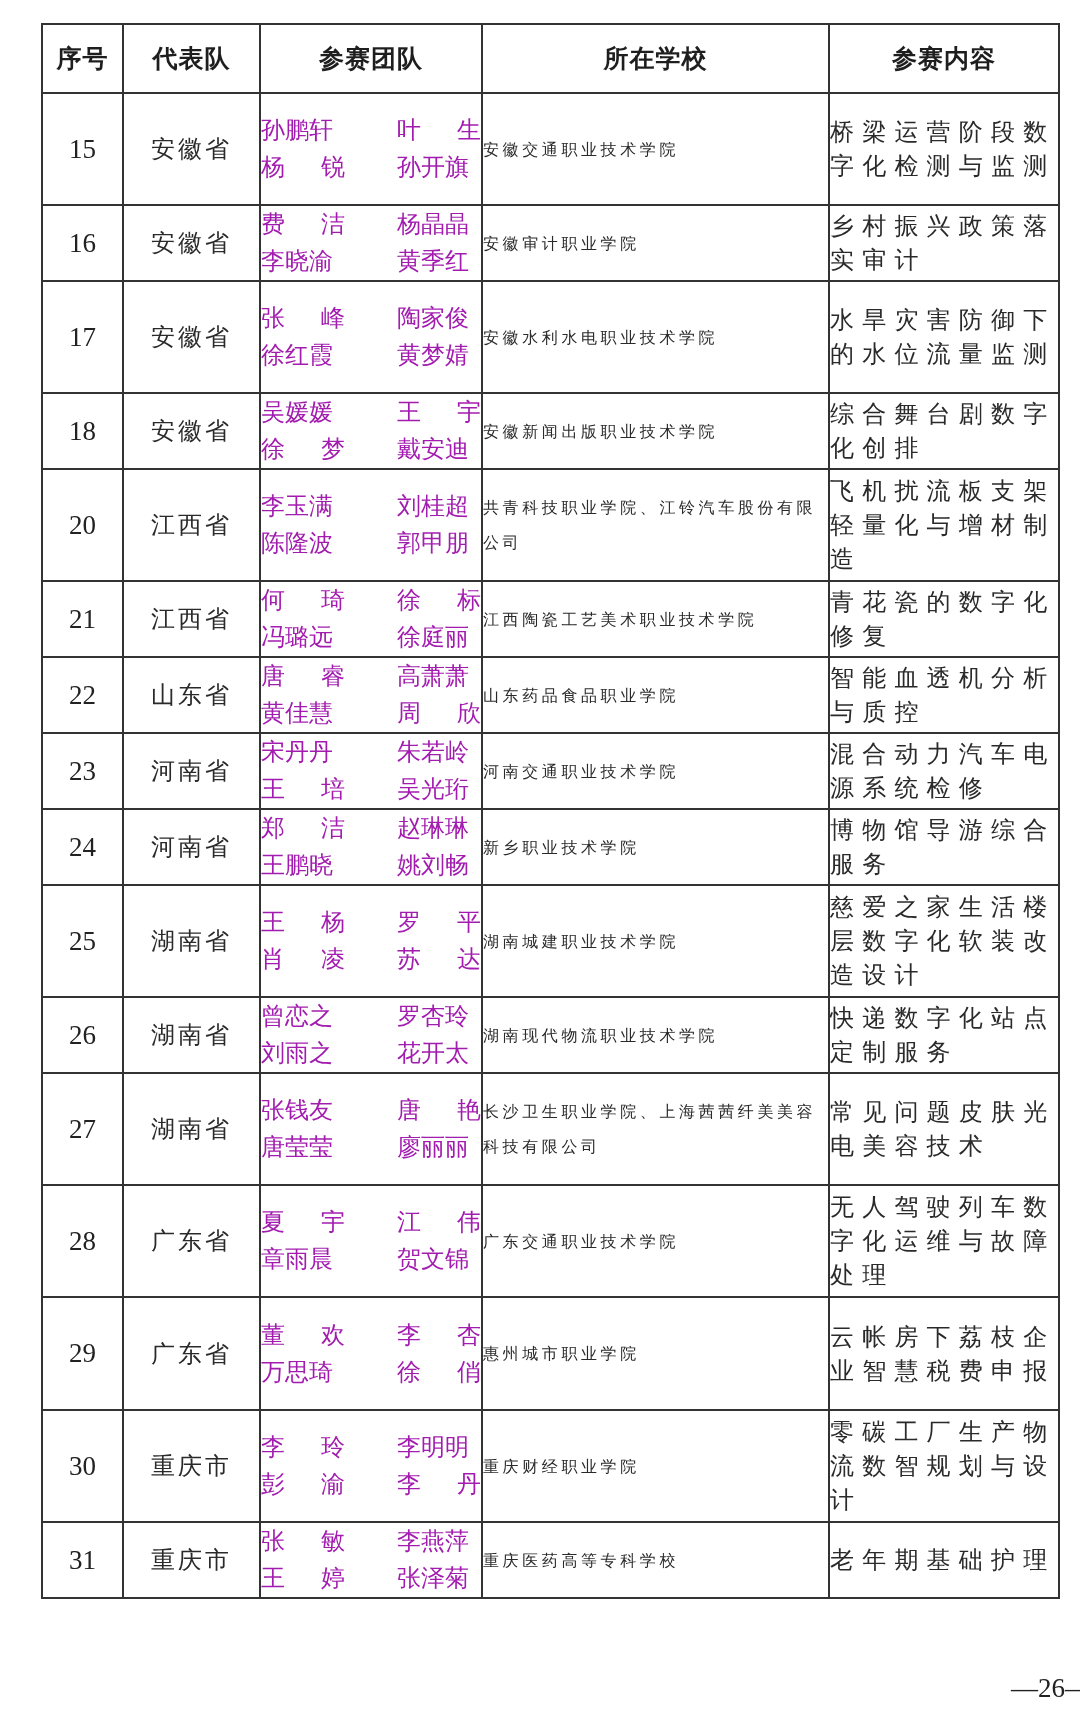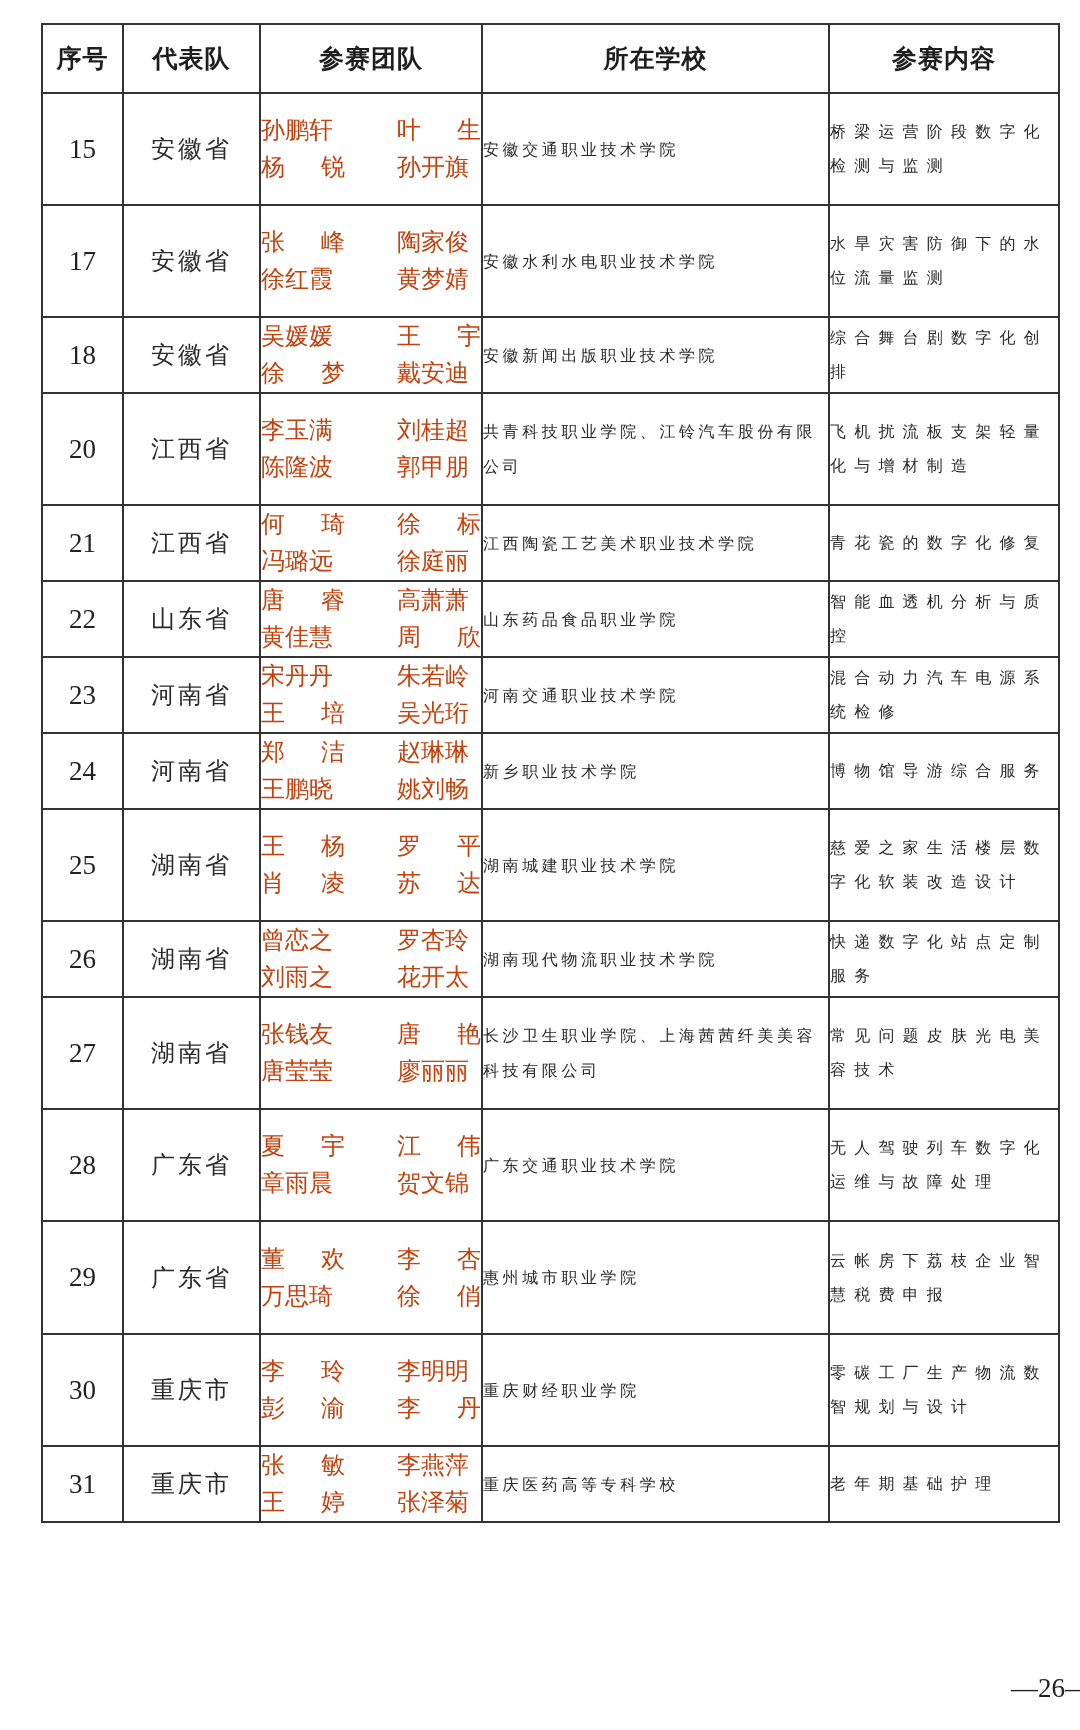--- a/index.html
+++ b/index.html
@@ -60,21 +60,21 @@
   td.team {
     text-align: center;
     font-family: "DejaVu Sans", "Liberation Sans", sans-serif;
     font-size: 24px;
     letter-spacing: 3px;
     color: #2a2a2a;
   }
   td.members {
     font-family: "DejaVu Sans", "Liberation Sans", sans-serif;
     font-size: 24px;
-    color: #c2410c;
+    color: #a21caf;
     padding: 0 12px 0 12px;
     text-align: center;
   }
   .member-line {
     display: flex;
     justify-content: space-between;
     line-height: 37px;
     height: 37px;
   }
   .member-name {
@@ -88,21 +88,21 @@
     font-family: Liberation Serif, serif;
     font-size: 16px;
     color: #2a2a2a;
     padding: 0 10px 0 12px;
     letter-spacing: 3.6px;
     line-height: 35px;
     margin-left: 17px;
   }
   td.topic {
     font-family: "DejaVu Sans", "Liberation Sans", sans-serif;
-    font-size: 16px;
+    font-size: 24px;
     color: #2a2a2a;
     padding: 0 8px 0 12px;
     letter-spacing: 8.2px;
     line-height: 34px;
     word-break: break-all;
   }
   .page-number {
     position: absolute;
     top: 1673px;
     left: 0;
@@ -150,20 +150,39 @@
               <span class="member-name">
                 <span>杨</span>
                 <span>锐</span>
               </span>
               <span class="member-name right">孙开旗</span>
             </div>
           </td>
           <td class="school">安徽交通职业技术学院</td>
           <td class="topic">桥梁运营阶段数字化检测与监测</td>
         </tr>
+        <tr style="height: 75px;">
+          <td class="no">16</td>
+          <td class="team">安徽省</td>
+          <td class="members">
+            <div class="member-line">
+              <span class="member-name">
+                <span>费</span>
+                <span>洁</span>
+              </span>
+              <span class="member-name right">杨晶晶</span>
+            </div>
+            <div class="member-line">
+              <span class="member-name">李晓渝</span>
+              <span class="member-name right">黄季红</span>
+            </div>
+          </td>
+          <td class="school">安徽审计职业学院</td>
+          <td class="topic">乡村振兴政策落实审计</td>
+        </tr>
         <tr style="height: 112px;">
           <td class="no">17</td>
           <td class="team">安徽省</td>
           <td class="members">
             <div class="member-line">
               <span class="member-name">
                 <span>张</span>
                 <span>峰</span>
               </span>
               <span class="member-name right">陶家俊</span>

